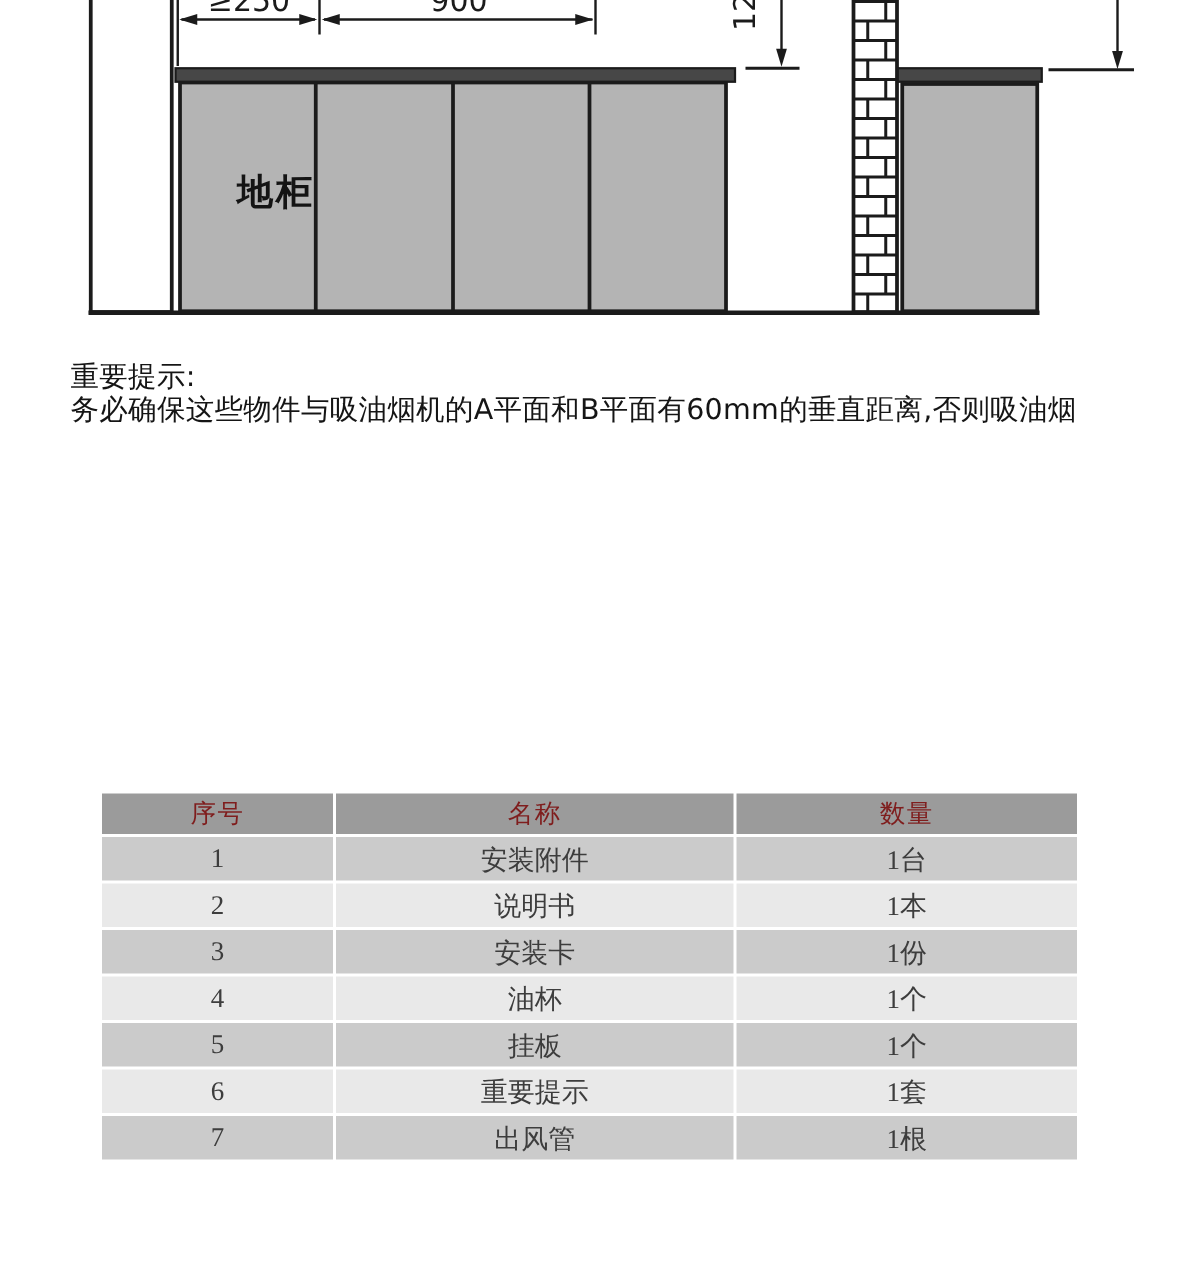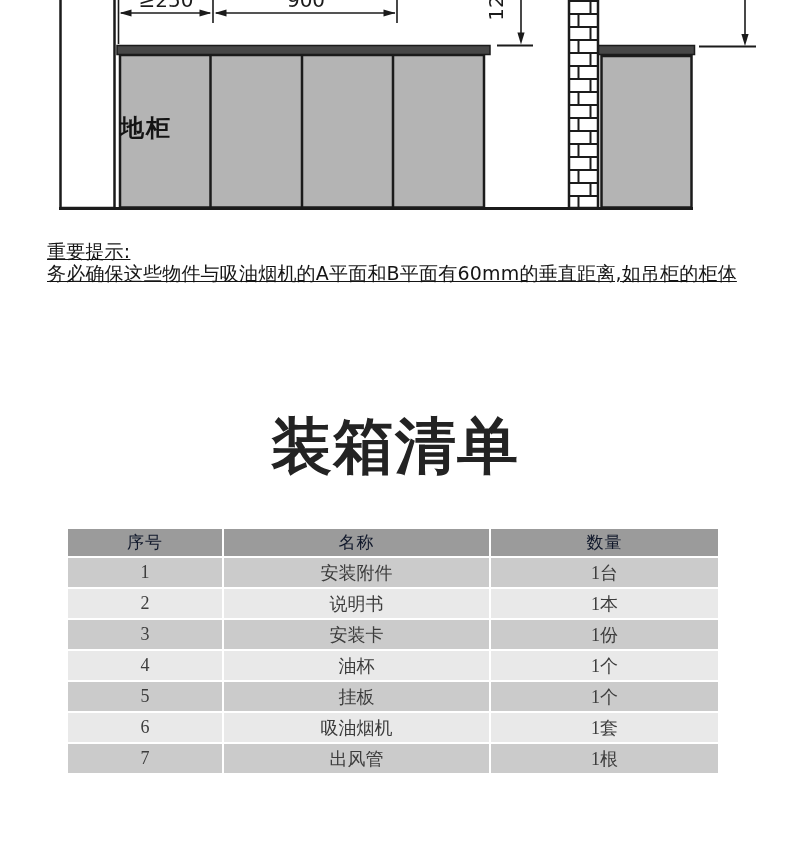--- a/index.html
+++ b/index.html
@@ -15,43 +15,43 @@
     position:absolute; text-align:center; font-size:20px; color:#1b1b1b;
     line-height:22px; white-space:nowrap;
   }
   .dim-left-label{left:119px; top:-11px; width:94px;}
   .dim-width-label{left:217px; top:-11px; width:178px;}
   .dim-vertical-label{
     left:482px; top:-6px; width:34px; height:28px;
     transform:rotate(-90deg); transform-origin:center; font-size:20px;
   }
   .cabinet-label{
-    position:absolute; left:120px; top:112px; width:90px; text-align:left;
+    position:absolute; left:120px; top:112px; width:90px; text-align:right;
     font-size:24px; font-weight:bold; color:#141414; letter-spacing:2px;
   }
   
   .notice{
     position:absolute; left:47px; top:240px; width:720px;
-    font-size:19px; line-height:22.2px; color:#151515; letter-spacing:0.2px;text-decoration:underline;
+    font-size:19px; line-height:22.2px; color:#151515; letter-spacing:0.2px;
   }
   .notice div{white-space:nowrap;}
   
   .section-title{
     position:absolute; left:0; top:412px; width:790px; text-align:center;
     font-size:61px; line-height:68px; font-weight:900; color:#232323;
     letter-spacing:1px;
   }
   
   .packing{position:absolute; left:66px; top:527px;}
   table.packing-table{
     border-collapse:separate; border-spacing:2px; table-layout:fixed;
     width:654px; background:#ffffff;
   }
   .packing-table th{
-    background:#9b9b9b; color:#0f172a; font-weight:normal;
+    background:#9b9b9b; color:#7f1d1d; font-weight:normal;
     font-size:17px; height:27px; text-align:center; padding:0;
     letter-spacing:1px;
   }
   .packing-table td{
     font-family:"Liberation Serif","DejaVu Serif",serif;
     font-size:18px; color:#3d3d3d; height:29px; text-align:center; padding:0;
   }
   .packing-table tr.row-dark td{background:#cbcbcb;}
   .packing-table tr.row-light td{background:#e9e9e9;}
 </style>
@@ -110,24 +110,23 @@
     </svg>
 
     <div class="dim-label dim-left-label">≥250</div>
     <div class="dim-label dim-width-label">900</div>
     <div class="dim-label dim-vertical-label">12</div>
     <div class="cabinet-label">地柜</div>
   </div>
 
   <div class="notice">
     <div>重要提示:</div>
-    <div>务必确保这些物件与吸油烟机的A平面和B平面有60mm的垂直距离,如吊柜的柜体</div>
+    <div>务必确保这些物件与吸油烟机的A平面和B平面有60mm的垂直距离,否则吸油烟</div>
   </div>
 
-  <div class="section-title">装箱清单</div>
 
   <div class="packing">
     <table class="packing-table">
       <colgroup>
         <col style="width:154px">
           <col style="width:265px">
           <col style="width:227px">
       </colgroup>
       <thead>
         <tr>
@@ -157,21 +156,21 @@
           <td>油杯</td>
           <td>1个</td>
         </tr>
         <tr class="row-dark">
           <td>5</td>
           <td>挂板</td>
           <td>1个</td>
         </tr>
         <tr class="row-light">
           <td>6</td>
-          <td>吸油烟机</td>
+          <td>重要提示</td>
           <td>1套</td>
         </tr>
         <tr class="row-dark">
           <td>7</td>
           <td>出风管</td>
           <td>1根</td>
         </tr>
       </tbody>
     </table>
   </div>

